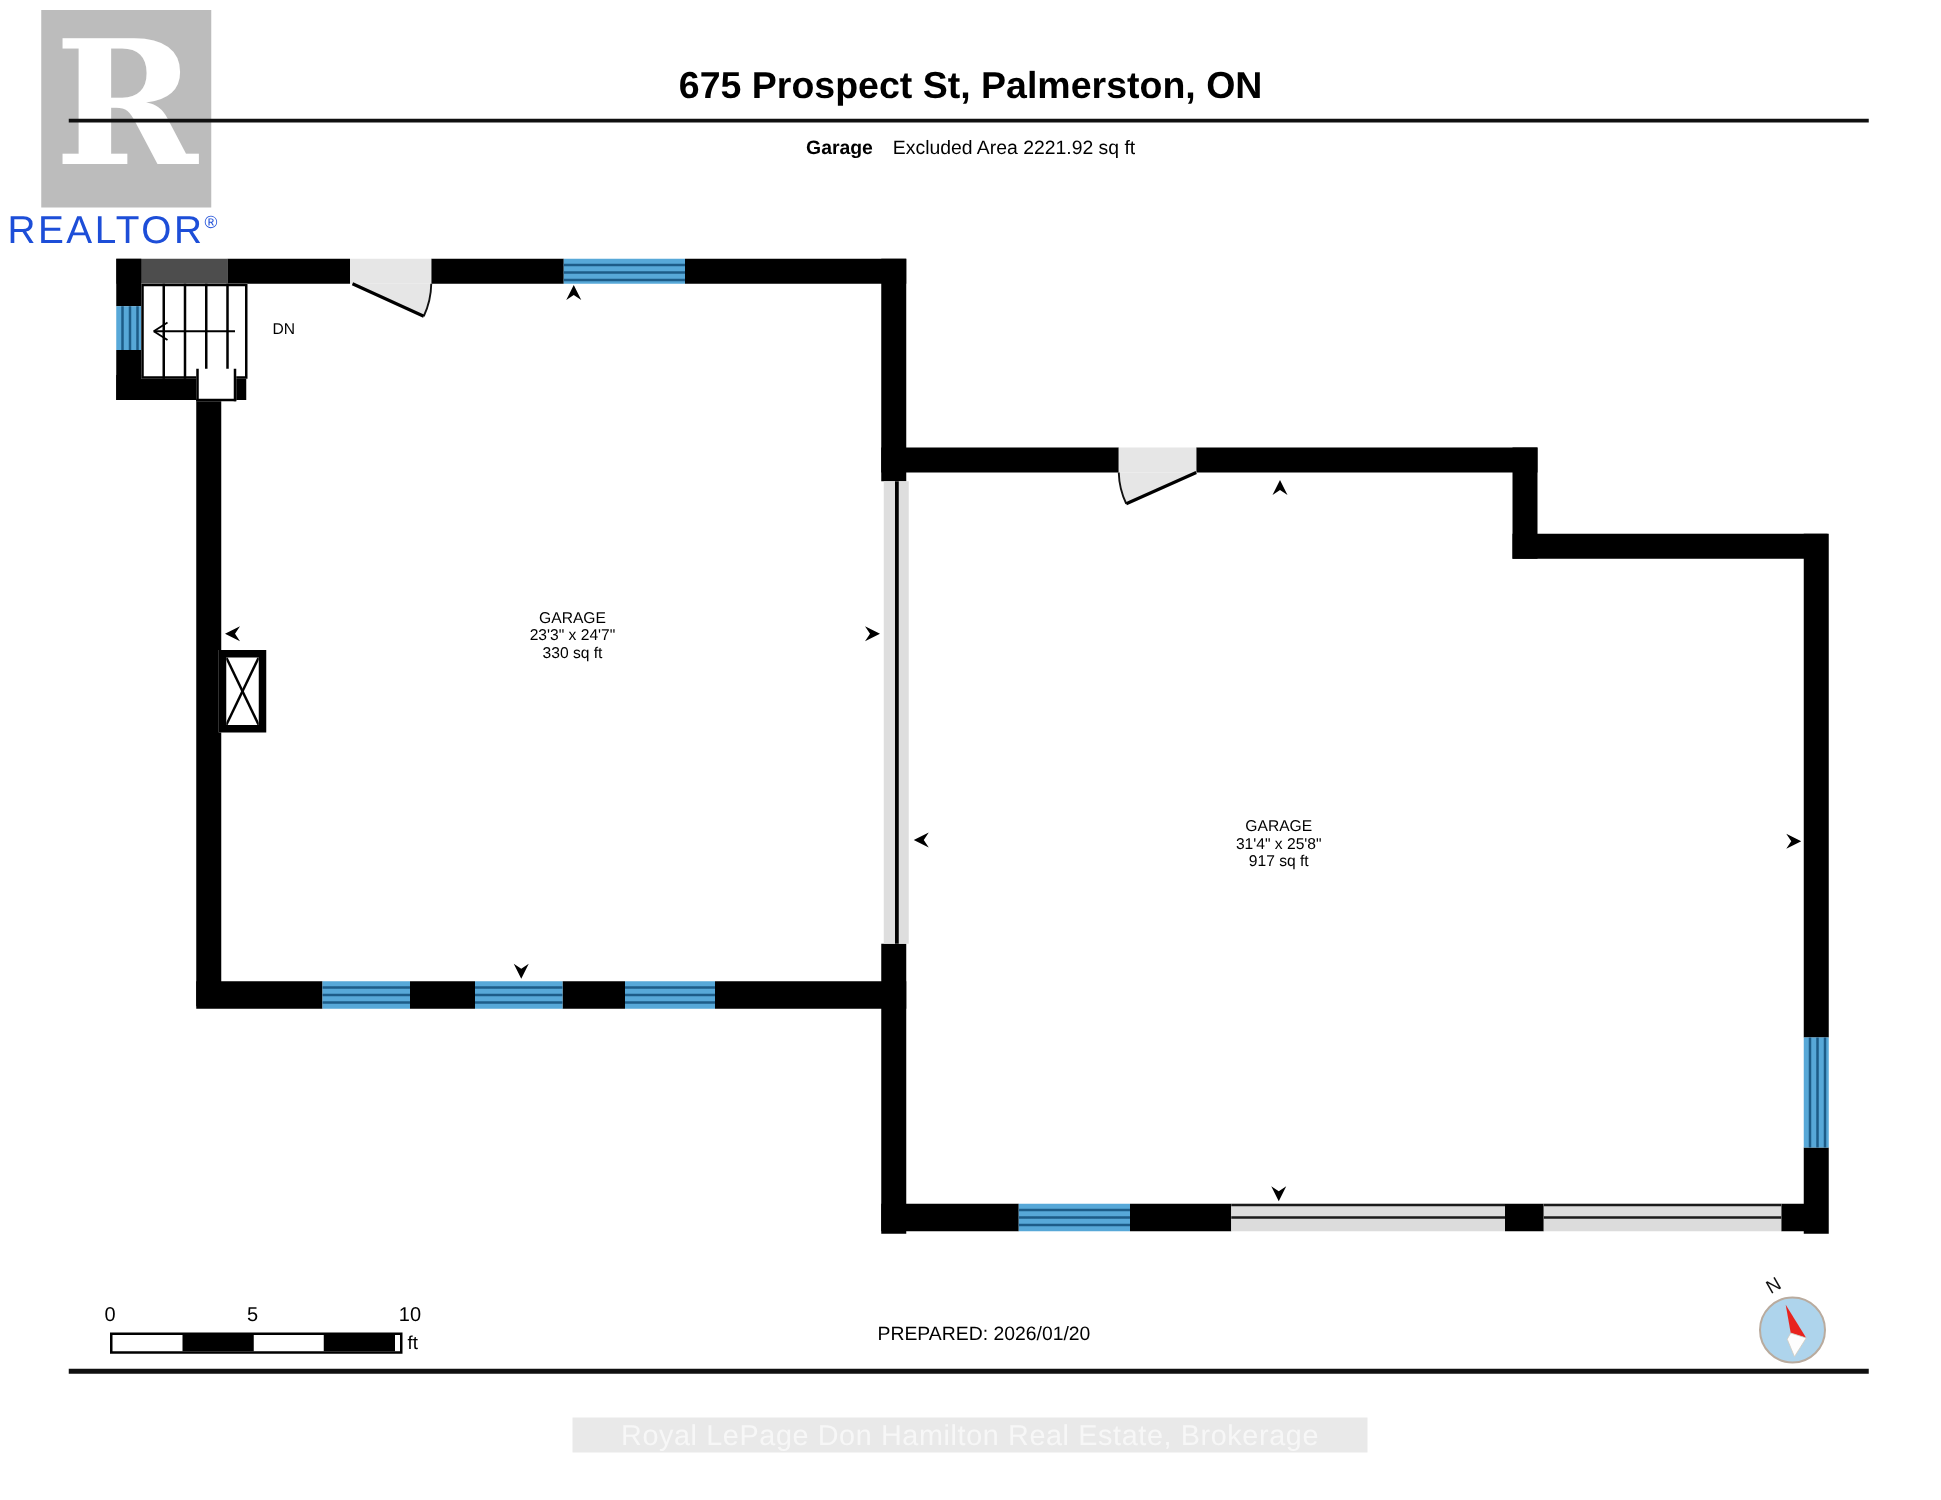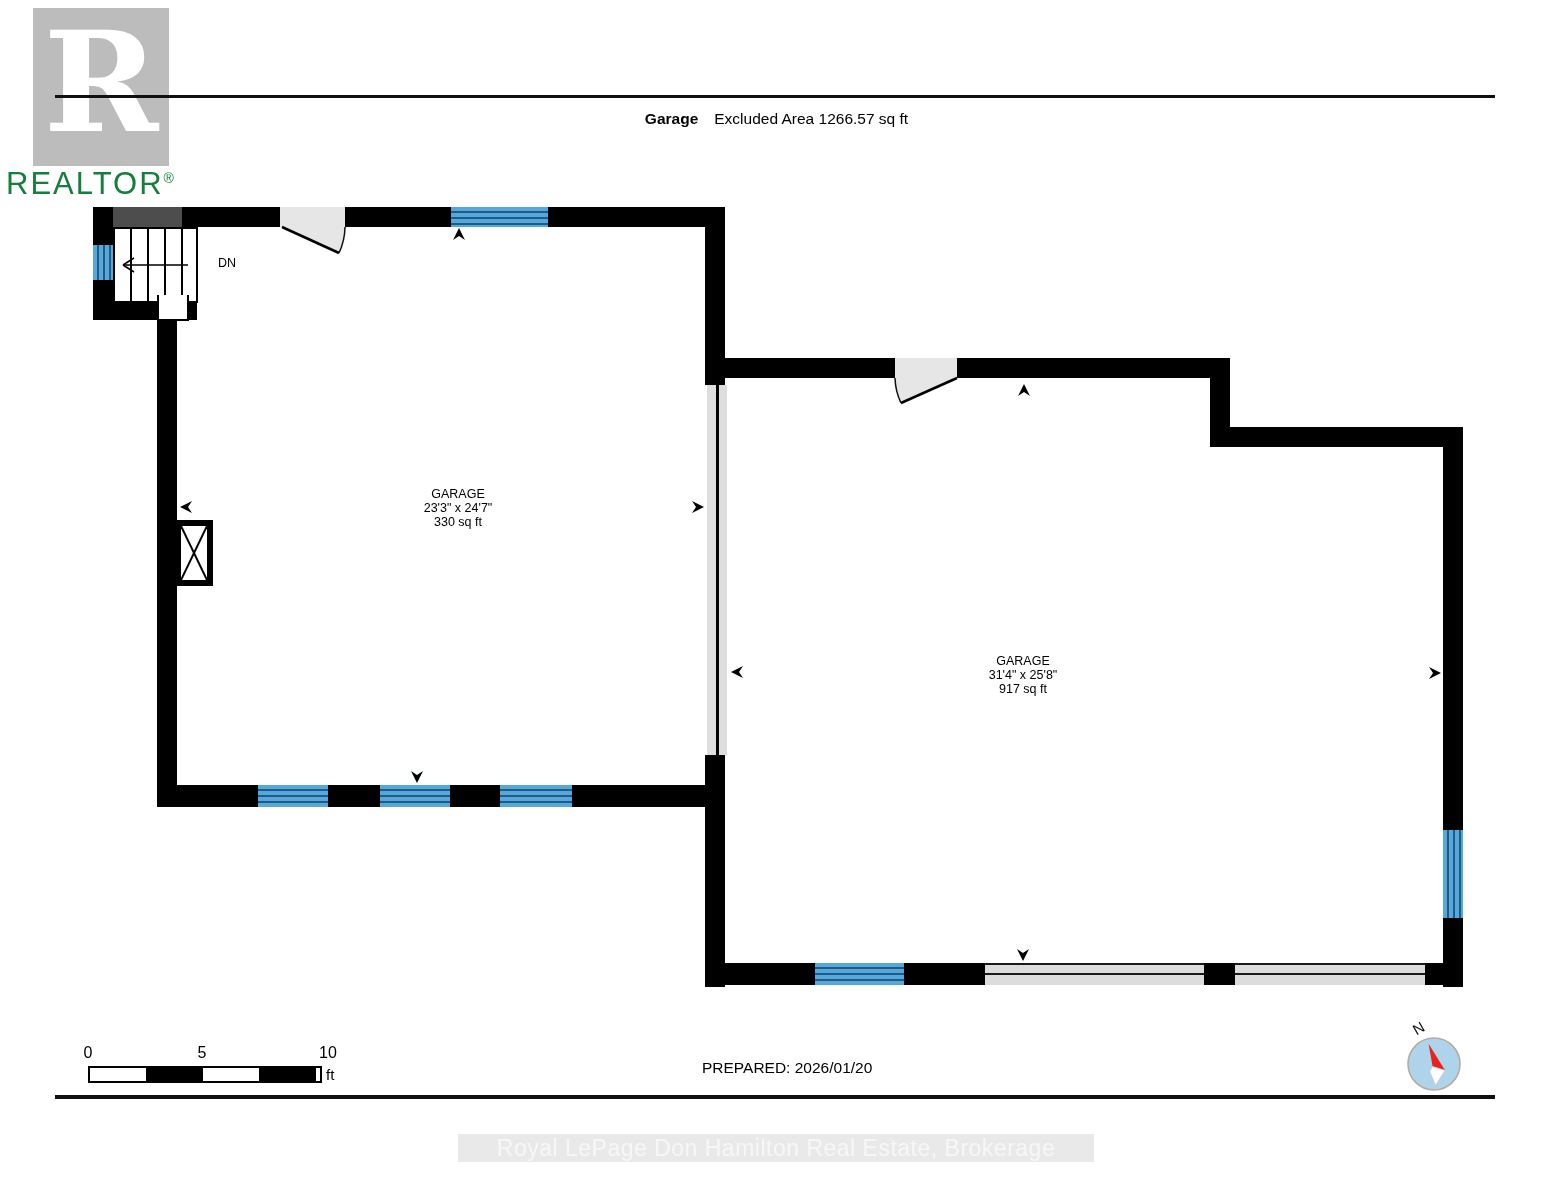--- a/index.html
+++ b/index.html
@@ -3,21 +3,21 @@
 <meta charset="utf-8">
 <style>
   html,body{margin:0;padding:0;background:#fff;}
   .page{position:relative;width:1553px;height:1200px;background:#fff;overflow:hidden;
         font-family:"Liberation Sans",sans-serif;color:#000;}
 
   
   .logo-box{position:absolute;left:33px;top:8px;width:136px;height:158px;background:#bcbcbc;}
   .logo-r{display:block;width:100%;height:100%;color:#fff;font-family:"DejaVu Serif",serif;
           font-weight:bold;font-size:138px;line-height:150px;text-align:center;}
-  .logo-text{position:absolute;left:6px;top:166px;width:185px;color:#15803d;font-size:31px;
+  .logo-text{position:absolute;left:6px;top:166px;width:185px;color:#1d4ed8;font-size:31px;
              letter-spacing:2px;font-weight:400;}
   .logo-text sup{font-size:14px;}
   .title{position:absolute;left:0;top:52px;width:100%;text-align:center;font-size:30px;font-weight:bold;}
   .rule{position:absolute;left:55px;width:1440px;background:#101010;}
   .rule-top{top:95px;height:3px;}
   .rule-bottom{top:1095px;height:4px;}
   .subtitle{position:absolute;left:0;top:110px;width:100%;display:flex;justify-content:center;
             gap:16px;font-size:15.5px;}
   .floor-label{font-weight:bold;}
 
@@ -62,24 +62,25 @@
 </head>
 <body>
 
 <div class="page">
 
   <div class="logo-box">
     <span class="logo-r">R</span>
   </div>
   <div class="logo-text"><span>REALTOR</span><sup>®</sup></div>
 
+  <div class="title">675 Prospect St, Palmerston, ON</div>
   <div class="rule rule-top"></div>
   <div class="subtitle">
     <span class="floor-label">Garage</span>
-    <span>Excluded Area 1266.57 sq ft</span>
+    <span>Excluded Area 2221.92 sq ft</span>
   </div>
 
   <div class="wall" style="left:93px;top:207px;width:89px;height:20px;background:#4d4d4d;"></div>
   <div class="wall" style="left:182px;top:207px;width:98px;height:20px;"></div>
   <div class="wall" style="left:345px;top:207px;width:106px;height:20px;"></div>
   <div class="wall" style="left:548px;top:207px;width:177px;height:20px;"></div>
 
   <div class="wall" style="left:93px;top:207px;width:20px;height:38px;"></div>
   <div class="wall" style="left:93px;top:280px;width:20px;height:40px;"></div>
   <div class="wall" style="left:93px;top:300px;width:104px;height:20px;"></div>

